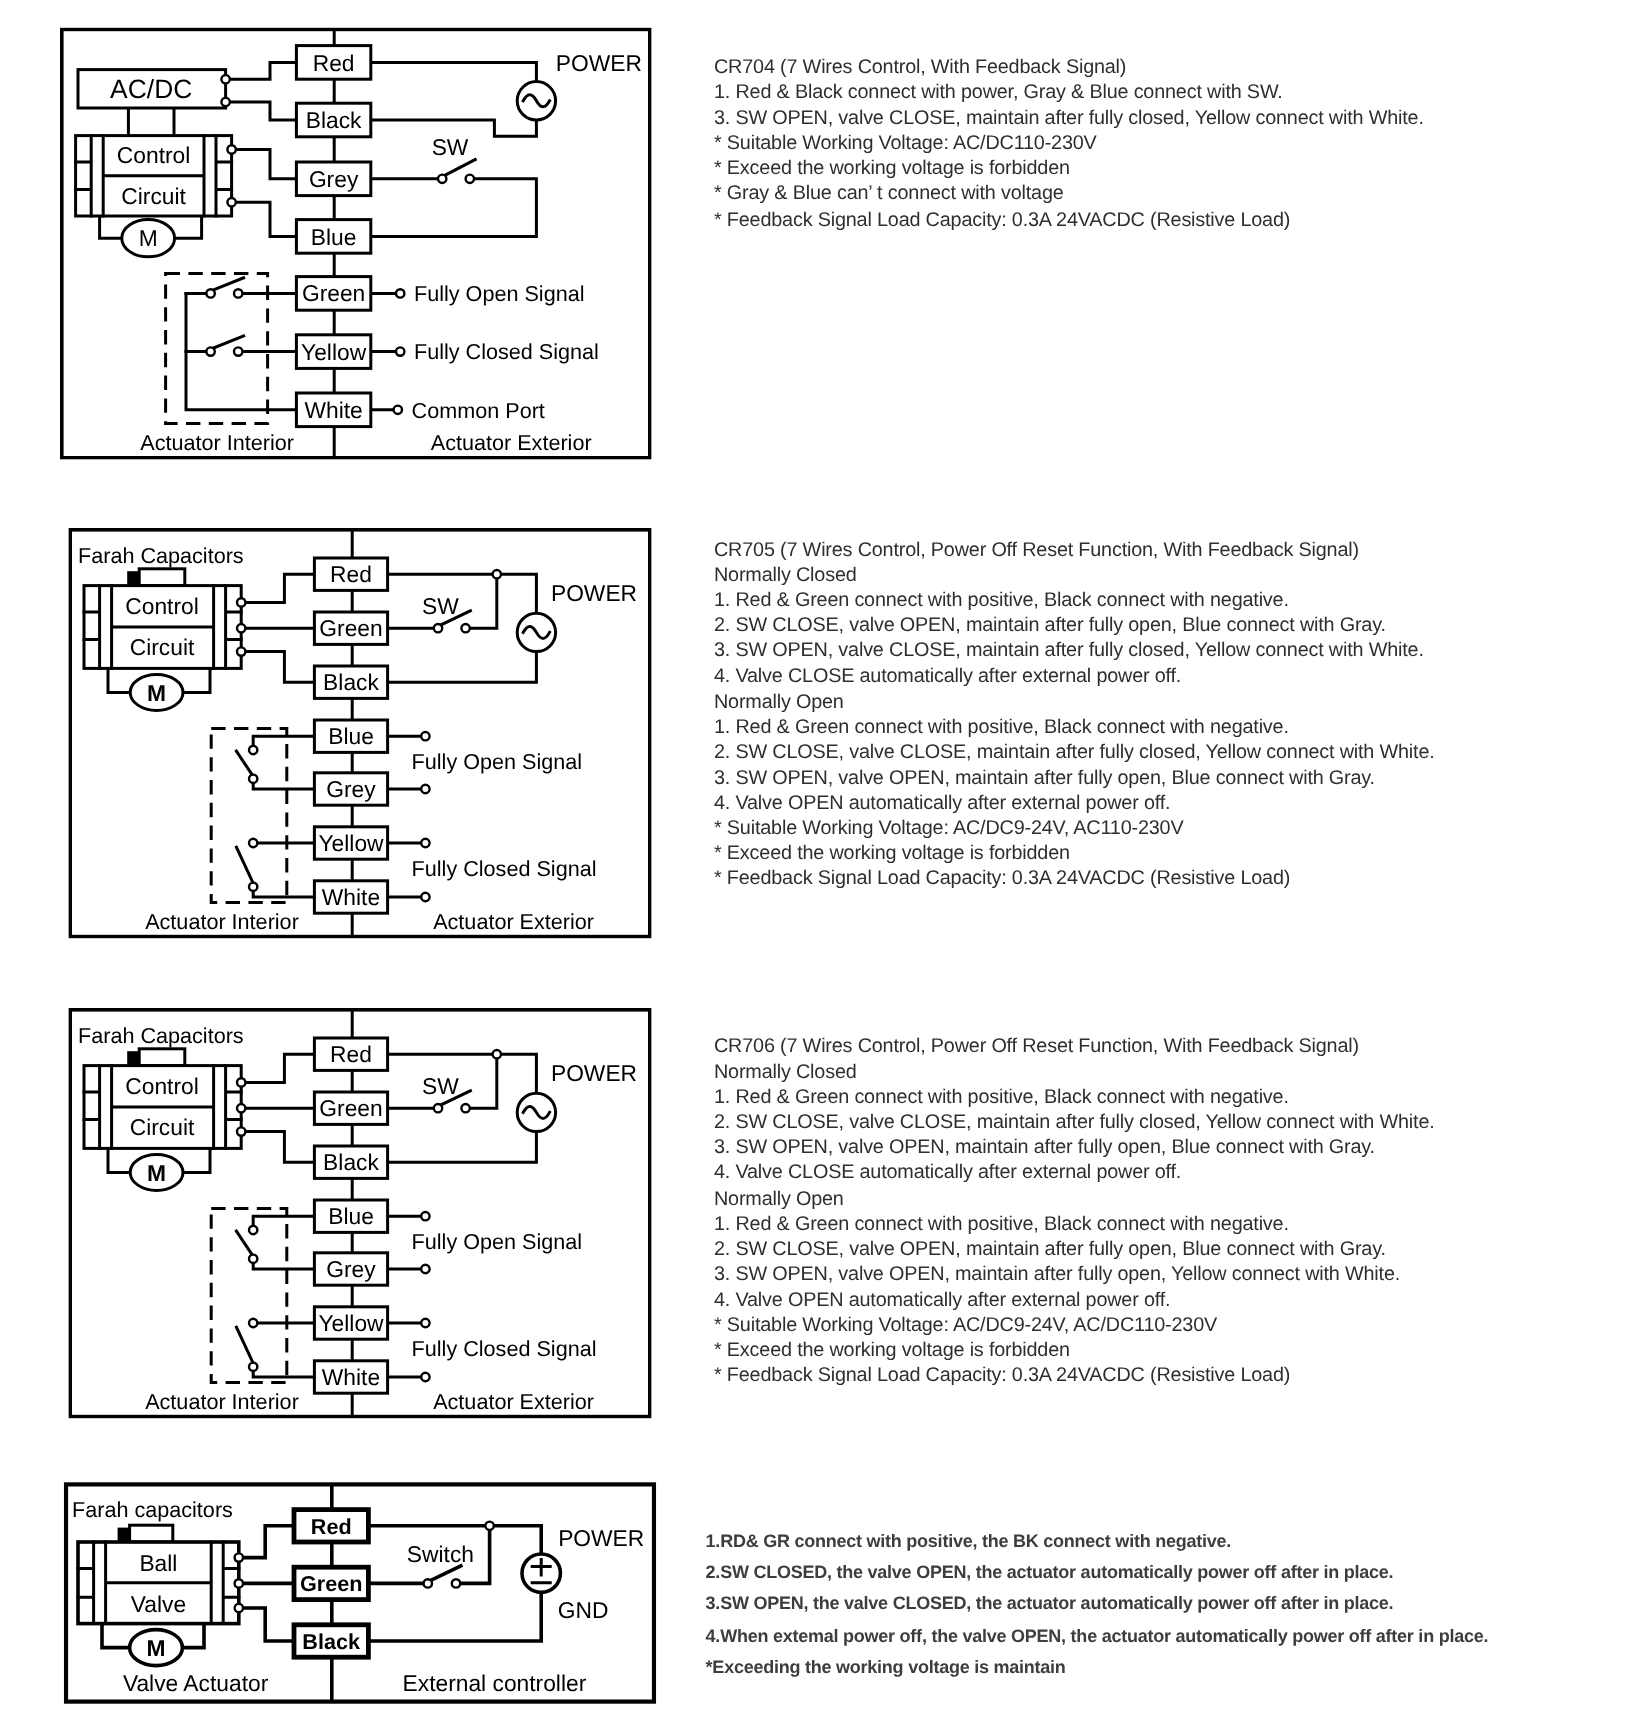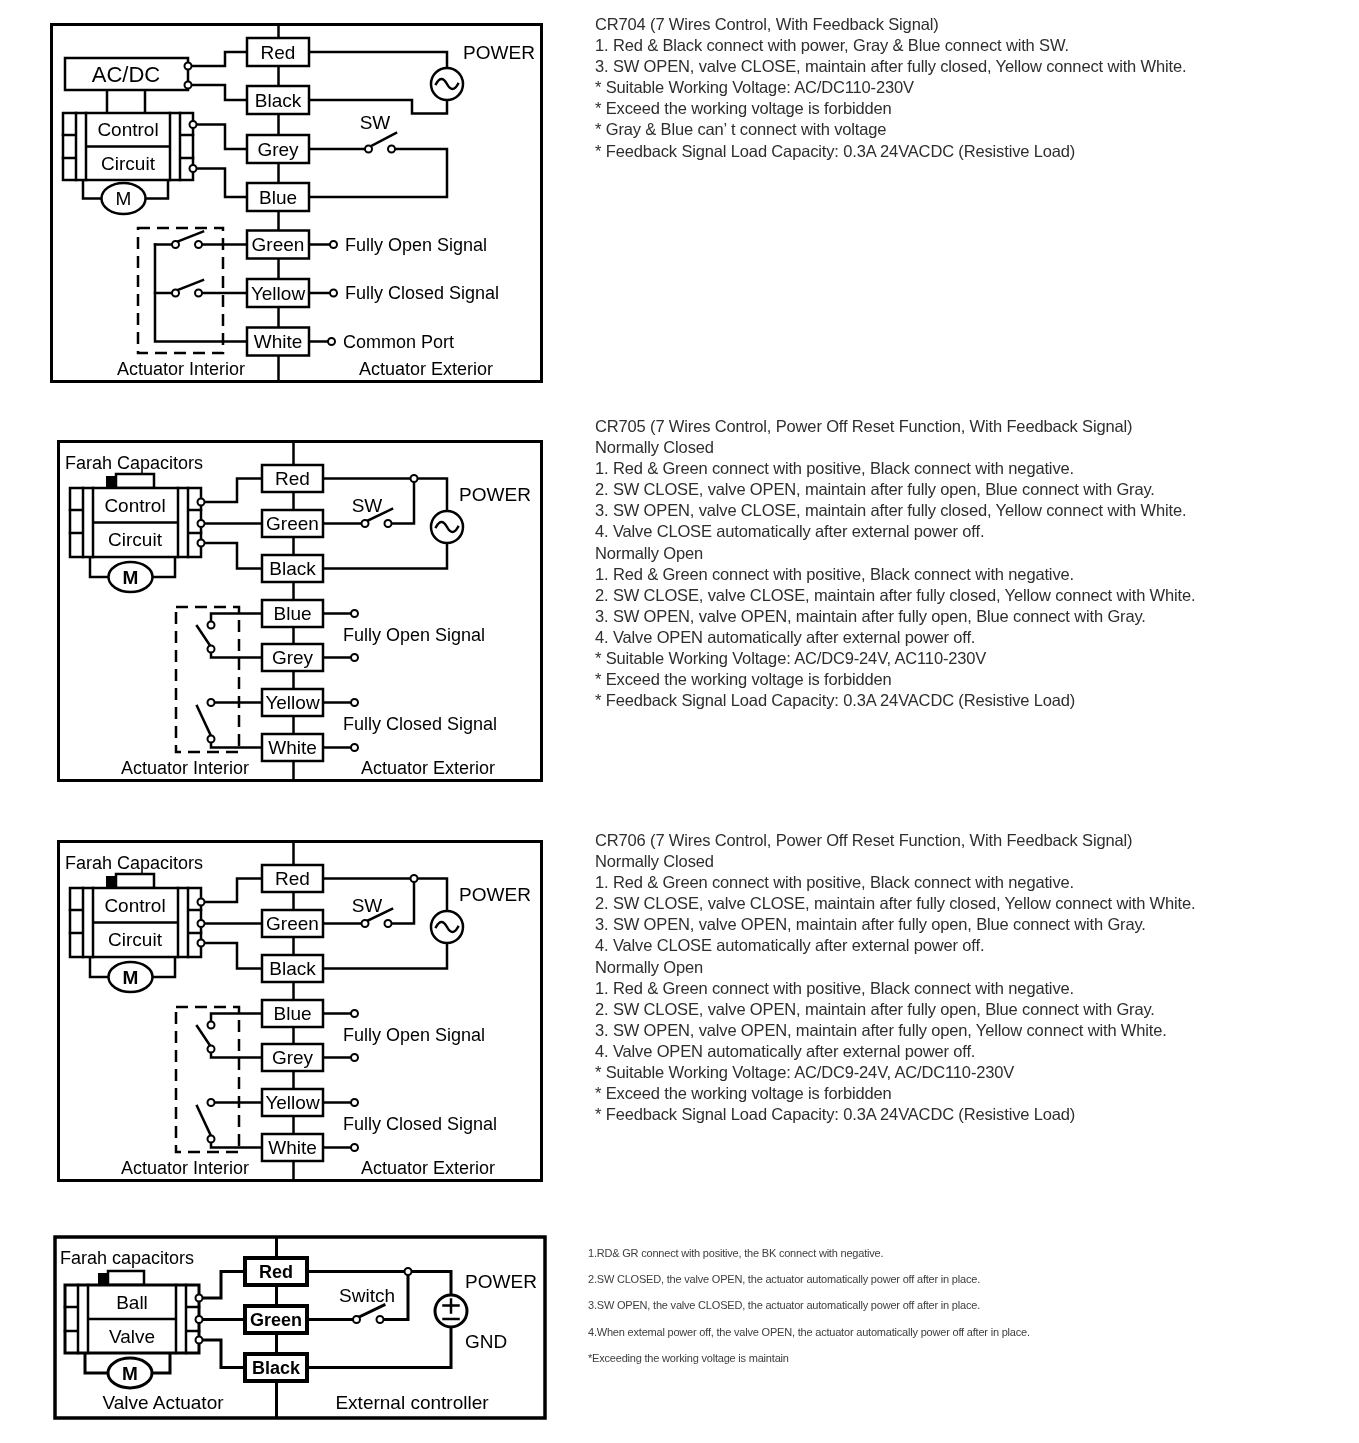--- a/index.html
+++ b/index.html
@@ -16,22 +16,22 @@
   .bx4{fill:#fff;stroke:#000;stroke-width:4;}
   .term{fill:#fff;stroke:#000;stroke-width:2;}
   .dash{fill:none;stroke:#000;stroke-width:2.5;stroke-dasharray:12 7;}
   .blk{fill:#000;stroke:none;}
   .t18{font-size:18px;}
   .t19{font-size:19px;}
   .t22{font-size:22px;}
   .tb{font-weight:bold;}
   .mid{text-anchor:middle;}
   .notes{position:absolute;white-space:nowrap;color:#2e2e2e;font-size:16.5px;
-         line-height:21.1px;letter-spacing:-0.15px;}
-  .notes4{font-size:11px;line-height:26.2px;color:#3d3d3d;letter-spacing:-0.2px;}
+         line-height:21.1px;letter-spacing:-0.15px;margin-top:32px;}
+  .notes4{font-size:15px;line-height:26.2px;color:#3d3d3d;letter-spacing:-0.2px;font-weight:bold;}
 </style>
 </head>
 <body>
 
 <div class="page">
 
   <svg class="diag" style="left:50px;top:23px" width="493" height="360" viewBox="0 0 493 360">
     <rect class="border3" x="1.5" y="1.5" width="490" height="357"></rect>
     <line class="w" x1="228.5" y1="3" x2="228.5" y2="357"></line>
     <g>

